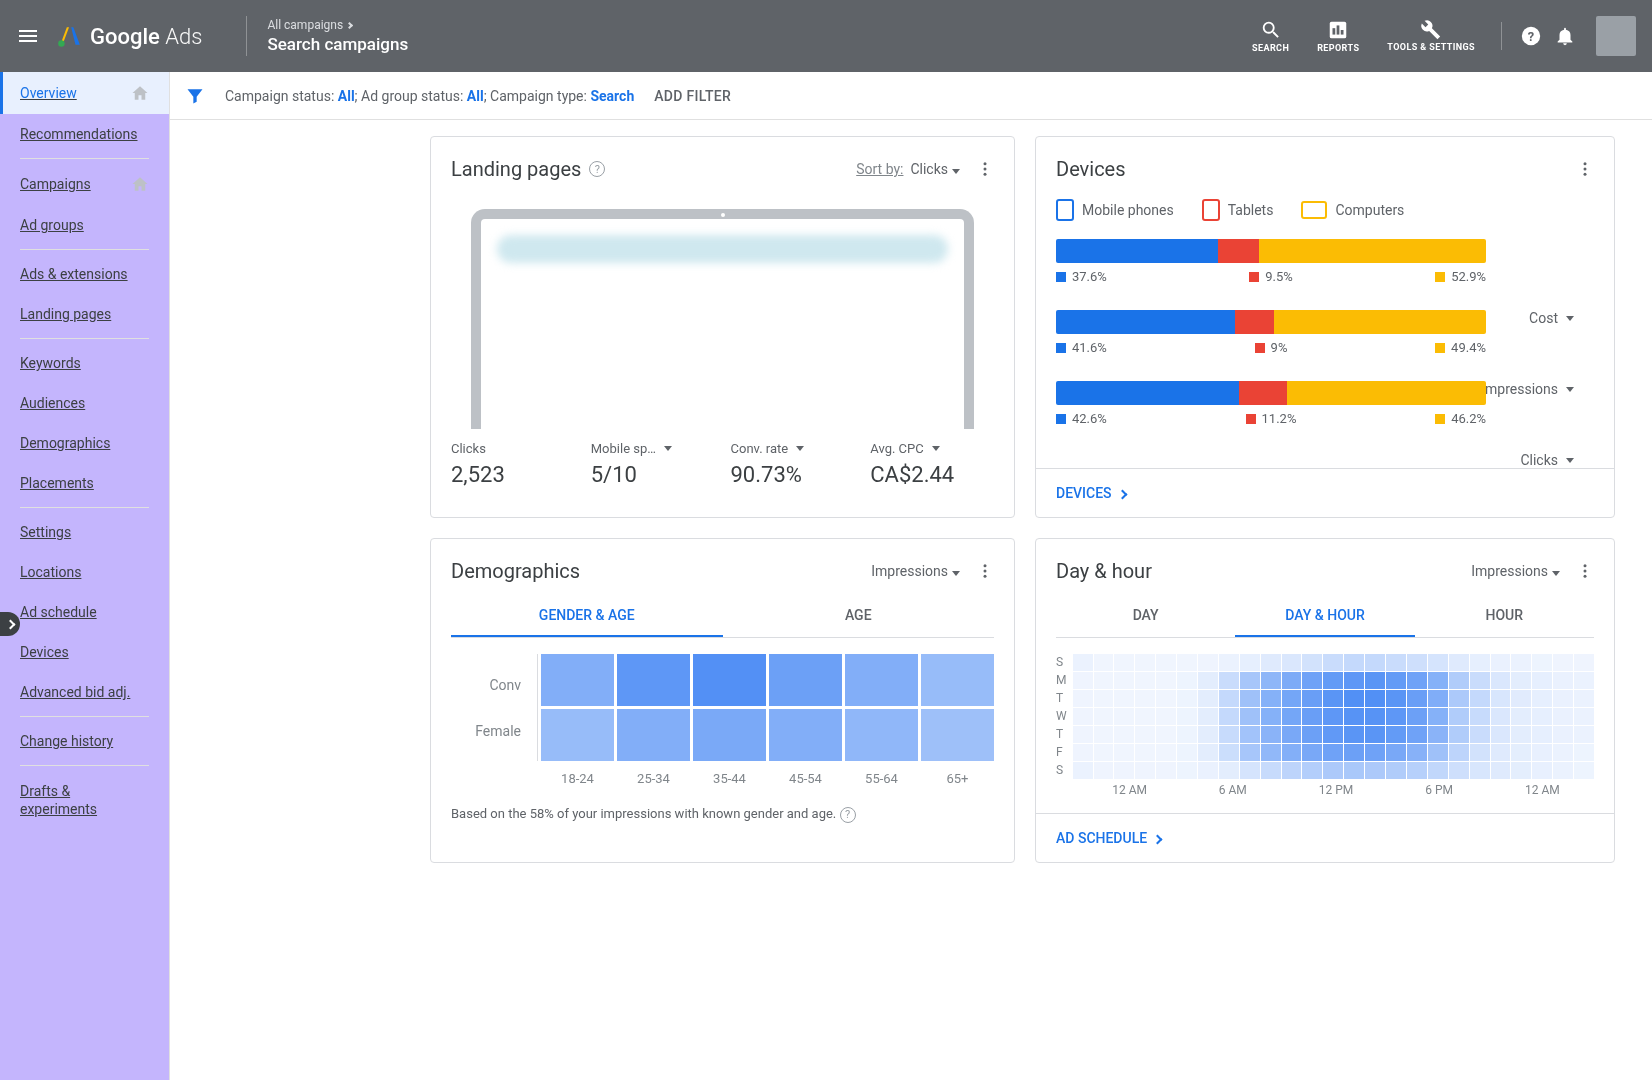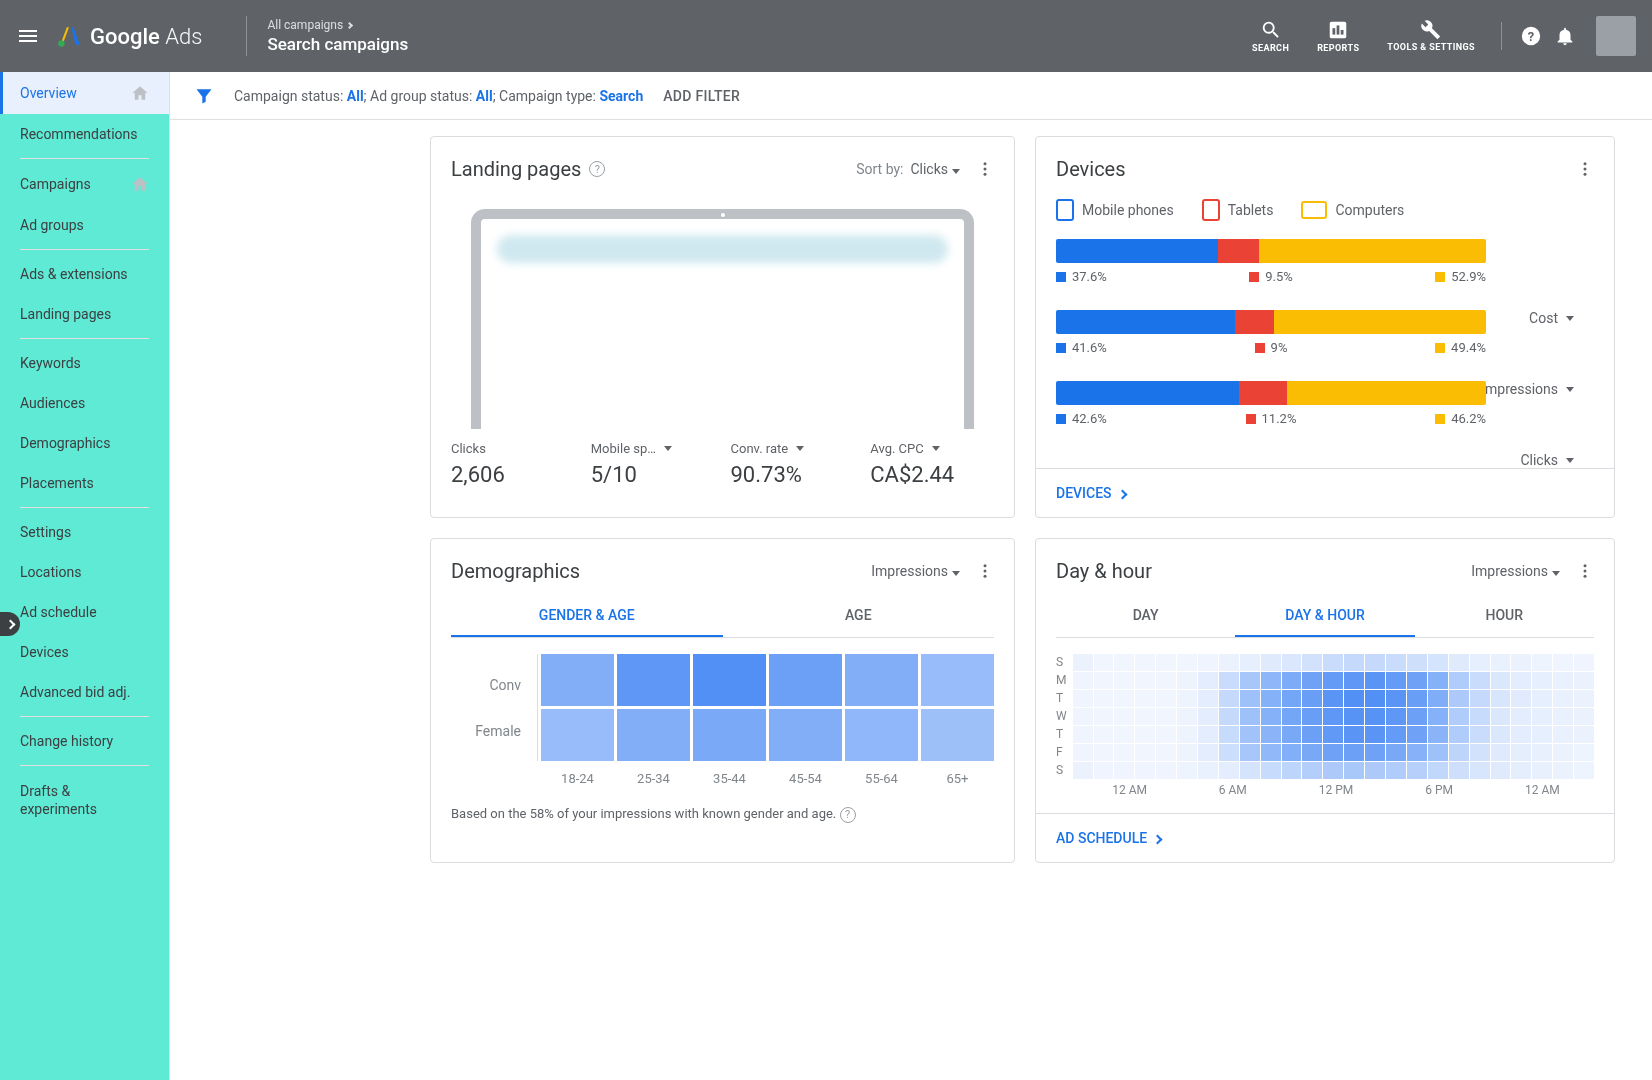--- a/index.html
+++ b/index.html
@@ -14,28 +14,28 @@
   .divider-v { width:1px; height:40px; background:rgba(255,255,255,.3); margin:0 20px; }
   .breadcrumb { display:flex; flex-direction:column; gap:2px; }
   .breadcrumb-top { font-size:12px; color:#e8eaed; opacity:.9; display:flex; align-items:center; gap:4px;}
   .breadcrumb-bottom { font-size:17px; font-weight:500; }
   .header-right { position:absolute; right:16px; display:flex; align-items:center; gap:12px; }
   .header-tool { display:flex; flex-direction:column; align-items:center; gap:2px; cursor:pointer; padding:0 8px;}
   .header-tool .lbl { font-size:9px; font-weight:700; letter-spacing:.4px; }
   .header-right .icon { fill:#fff; cursor:pointer;}
   .avatar-square { width:40px; height:40px; background:#9aa0a6; border-radius:2px; margin-left:8px;}
   
-  .side { position:absolute; top:72px; left:0; width:170px; background:#5eead4; border-right:1px solid #e0e0e0; height:calc(100% - 72px);}
+  .side { position:absolute; top:72px; left:0; width:170px; background:#c4b5fd; border-right:1px solid #e0e0e0; height:calc(100% - 72px);text-decoration:underline;}
   .side-item { padding:12px 20px; font-size:14px; color:#3c4043; display:flex; align-items:center; justify-content:space-between; cursor:pointer;}
   .side-item.active { background:#e8f0fe; color:#1a73e8; border-left:3px solid #1a73e8; padding-left:17px;}
   .side-sep { height:1px; background:#e0e0e0; margin:4px 20px;}
   .side .home-icon { fill:#bdc1c6; }
   .side .expand { position:absolute; left:0; top:540px; background:#3c4043; color:#fff; width:20px; height:24px; border-radius:0 12px 12px 0; display:flex; align-items:center; justify-content:center; cursor:pointer;}
   
-  .filter-bar { position:absolute; top:72px; left:170px; right:0; height:48px; border-bottom:1px solid #e0e0e0; display:flex; align-items:center; padding:0 24px; gap:20px;}
+  .filter-bar { position:absolute; top:72px; left:170px; right:0; height:48px; border-bottom:1px solid #e0e0e0; display:flex; align-items:center; padding:0 15px; gap:20px;}
   .filter-icon { fill:#1a73e8; }
   .filter-text { font-size:14px; color:#1a73e8;}
   .filter-text .label { color:#5f6368;}
   .add-filter { font-size:14px; color:#5f6368; font-weight:500; letter-spacing:.3px; cursor:pointer;}
   
   .main { position:absolute; top:136px; left:430px; right:16px; display:grid; grid-template-columns: 585px 580px; gap:20px; }
   .card { border:1px solid #dadce0; border-radius:4px; background:#fff; display:flex; flex-direction:column;}
   .card-header { padding:20px 20px 12px 20px; display:flex; align-items:center; justify-content:space-between;}
   .card-title { font-size:20px; color:#3c4043; display:flex; align-items:center; gap:8px;}
   .card-menu { display:flex; align-items:center; gap:16px; color:#5f6368;}
@@ -227,38 +227,38 @@
 
 <div class="main">
 
   <div class="card">
     <div class="card-header">
       <div class="card-title">
           <span>Landing pages</span>
           <span class="help-circle">?</span>
         </div>
       <div class="card-menu">
-        <span class="drop"><span style="color:#80868b;">Sort by:</span>&nbsp;&nbsp;<span>Clicks</span><span class="caret"></span></span>
+        <span class="drop"><span style="color:#80868b;text-decoration:underline;">Sort by:</span>&nbsp;&nbsp;<span>Clicks</span><span class="caret"></span></span>
         <svg class="more-icon" width="18" height="18" viewBox="0 0 24 24">
             <circle cx="12" cy="5" r="2"></circle>
             <circle cx="12" cy="12" r="2"></circle>
             <circle cx="12" cy="19" r="2"></circle>
           </svg>
       </div>
     </div>
     <div class="card-body">
       <div class="laptop">
           <div class="laptop-content"></div>
         </div>
       <div class="lp-metrics">
         <div>
             <div class="mlabel">
               <span>Clicks</span>
             </div>
-            <div class="mval">2,606</div>
+            <div class="mval">2,523</div>
           </div>
         <div>
             <div class="mlabel">
               <span>Mobile sp…</span>
               <span class="caret"></span>
             </div>
             <div class="mval">5/10</div>
           </div>
         <div>
             <div class="mlabel">

